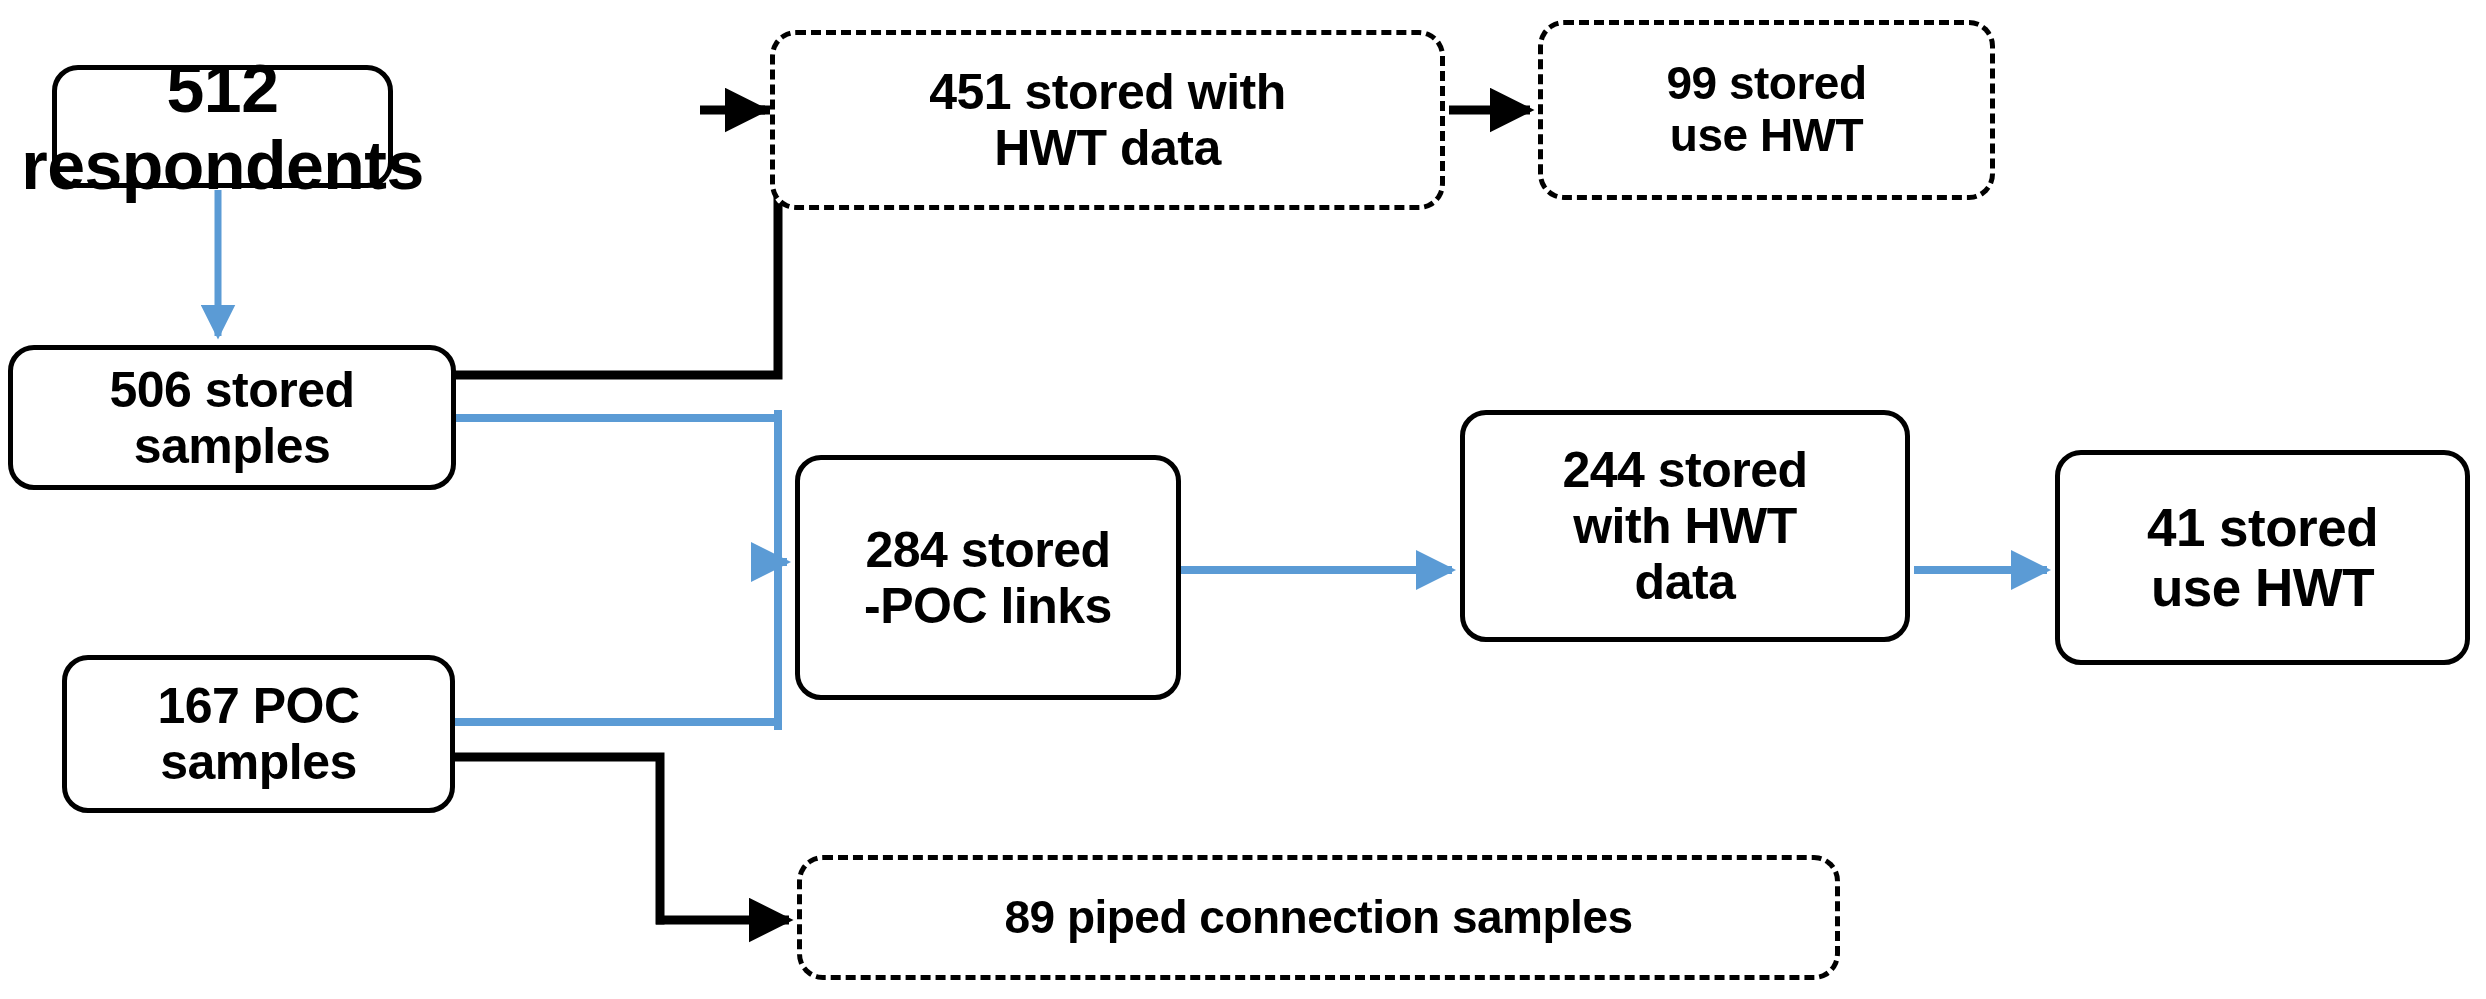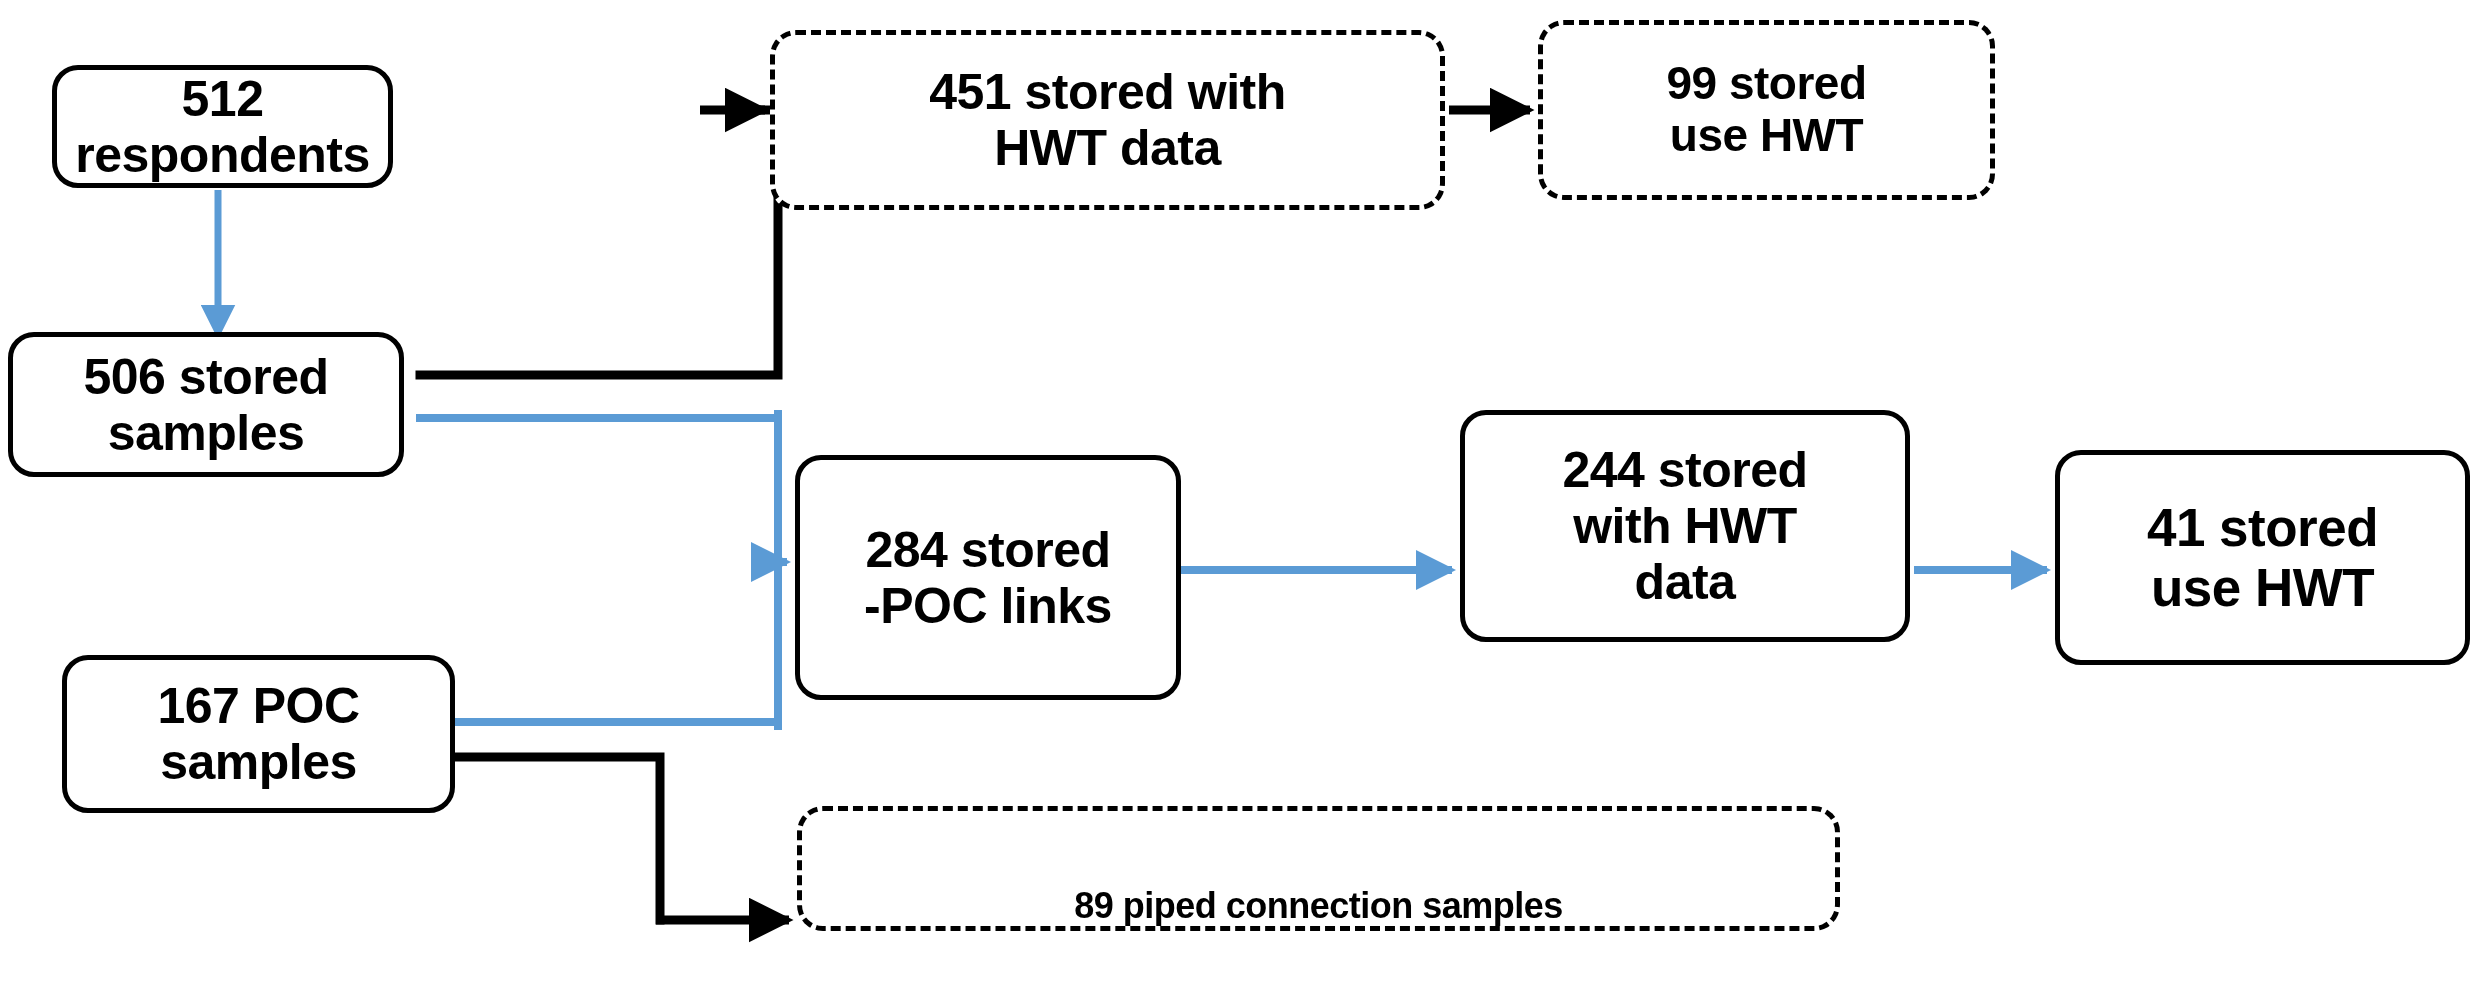--- a/index.html
+++ b/index.html
@@ -49,29 +49,29 @@
     border: 5px dashed #000000;
     border-radius: 26px;
   }
   .node .label {
     display: block;
     padding: 0 10px;
     white-space: pre-line;
   }
 
   
-  #node-respondents      { left: 52px;   top: 65px;  width: 341px; height: 123px; font-size: 50px; }
-  #node-stored-samples   { left: 8px;    top: 332px; width: 396px; height: 145px; font-size: 50px; }
+  #node-respondents      { left: 52px;   top: 65px;  width: 341px; height: 123px; font-size: 68px; }
+  #node-stored-samples   { left: 8px;    top: 345px; width: 448px; height: 145px; font-size: 50px; }
   #node-poc-samples      { left: 62px;   top: 655px; width: 393px; height: 158px; font-size: 50px; }
   #node-451-stored       { left: 770px;  top: 30px;  width: 675px; height: 180px; font-size: 50px; }
   #node-99-stored        { left: 1538px; top: 20px;  width: 457px; height: 180px; font-size: 46px; }
   #node-284-stored       { left: 795px;  top: 455px; width: 386px; height: 245px; font-size: 50px; }
   #node-244-stored       { left: 1460px; top: 410px; width: 450px; height: 232px; font-size: 50px; }
   #node-41-stored        { left: 2055px; top: 450px; width: 415px; height: 215px; font-size: 53px; }
-  #node-89-piped         { left: 797px;  top: 806px; width: 1043px; height: 125px; font-size: 36px; align-items: flex-end; }
+  #node-89-piped         { left: 797px;  top: 855px; width: 1043px; height: 125px; font-size: 46px; }
 </style>
 </head>
 <body>
 
 <div id="canvas">
 
   <svg id="edges" viewBox="0 0 2486 999" width="2486" height="999" xmlns="http://www.w3.org/2000/svg">
     <defs>
       <marker id="arrow-blue" viewBox="0 0 10 10" refX="9" refY="5" markerWidth="5" markerHeight="5" orient="auto-start-reverse">
         <path d="M 0 0 L 10 5 L 0 10 z" fill="#5B9BD5"></path>

